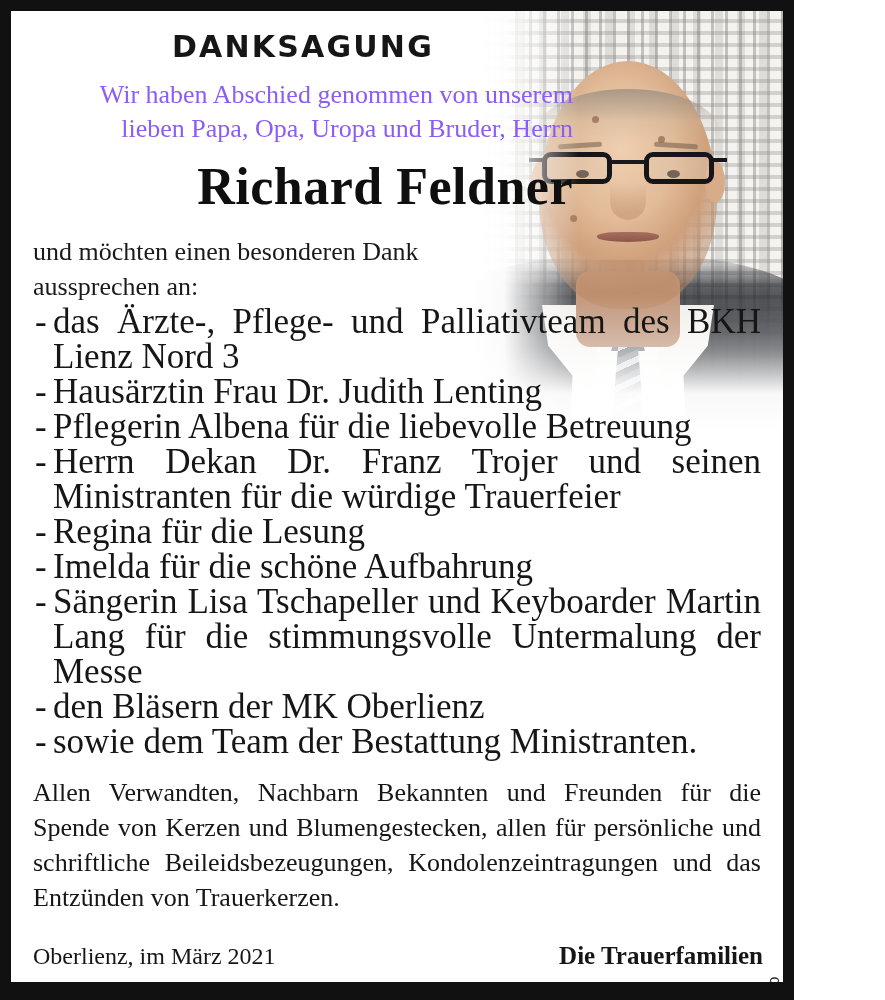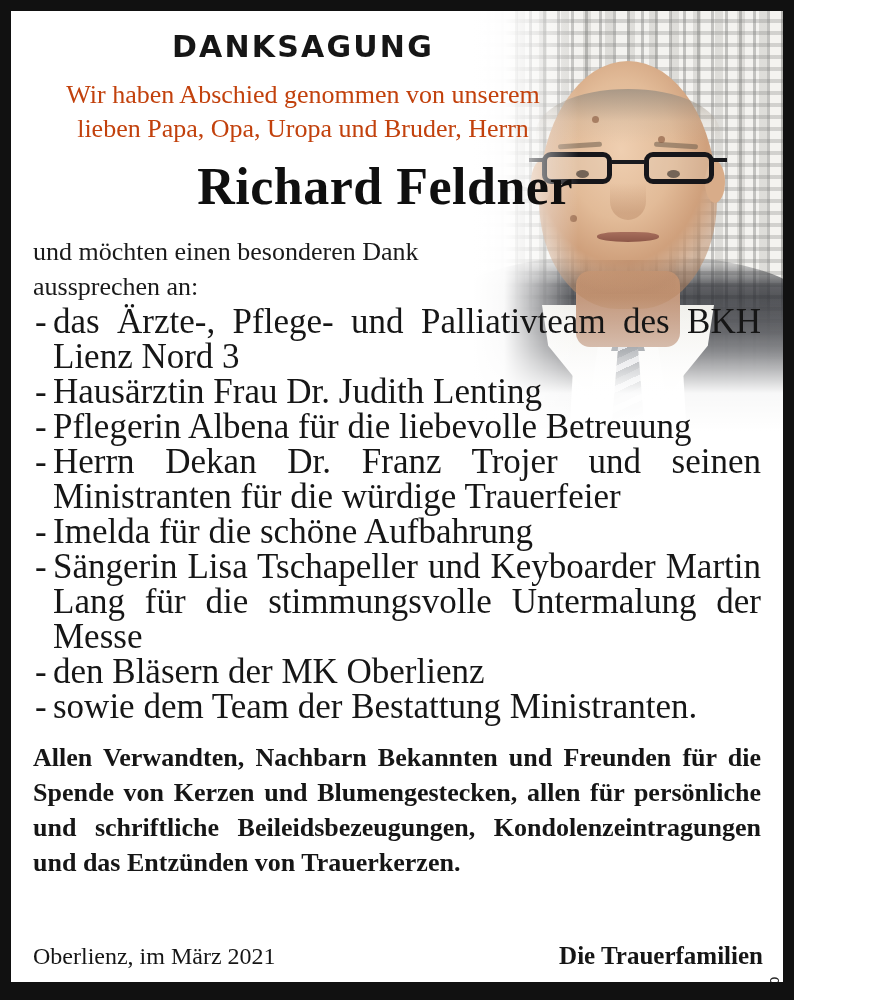--- a/index.html
+++ b/index.html
@@ -300,24 +300,24 @@
     font-size: 30px;
     letter-spacing: 2.2px;
     color: #161616;
     text-align: center;
     width: 540px;
     margin: 0 0 14px 0;
   }
 
   .intro {
     width: 540px;
-    text-align: center;
+    text-align: right;
     font-size: 26px;
     line-height: 34px;
-    color: #c2410c;
+    color: #8b5cf6;
     margin: 0 0 8px 0;
   }
 
   .deceased-name {
     width: 540px;
     text-align: right;
     font-weight: bold;
     font-size: 52px;
     line-height: 62px;
     letter-spacing: 0.5px;
@@ -356,21 +356,20 @@
   }
   .thanks-list li:last-child { text-align: left; }
 
   .closing {
     font-size: 26px;
     line-height: 35px;
     color: #161616;
     text-align: justify;
     text-justify: inter-word;
     margin: 16px 0 0 0;
-    font-weight: bold;
   }
 
   .footer {
     position: absolute;
     left: 22px;
     right: 20px;
     bottom: 12px;
     display: flex;
     justify-content: space-between;
     align-items: baseline;
@@ -442,20 +441,21 @@
     <div class="content">
       <h1 class="title">DANKSAGUNG</h1>
       <p class="intro">Wir haben Abschied genommen von unserem lieben Papa, Opa, Uropa und Bruder, Herrn</p>
       <div class="deceased-name">Richard Feldner</div>
       <p class="lead">und möchten einen besonderen Dank aussprechen an:</p>
       <ul class="thanks-list">
           <li>das Ärzte-, Pflege- und Palliativteam des BKH Lienz Nord 3</li>
           <li>Hausärztin Frau Dr. Judith Lenting</li>
           <li>Pflegerin Albena für die liebevolle Betreuung</li>
           <li>Herrn Dekan Dr. Franz Trojer und seinen Ministranten für die würdige Trauerfeier</li>
+          <li>Regina für die Lesung</li>
           <li>Imelda für die schöne Aufbahrung</li>
           <li>Sängerin Lisa Tschapeller und Keyboarder Martin Lang für die stimmungsvolle Untermalung der Messe</li>
           <li>den Bläsern der MK Oberlienz</li>
           <li>sowie dem Team der Bestattung Ministranten.</li>
         </ul>
       <p class="closing">Allen Verwandten, Nachbarn Bekannten und Freunden für die Spende von Kerzen und Blumengestecken, allen für persönliche und schriftliche Beileidsbezeugungen, Kondolenzeintragungen und das Entzünden von Trauerkerzen.</p>
     </div>
 
     <div class="footer">
       <span>Oberlienz, im März 2021</span>

